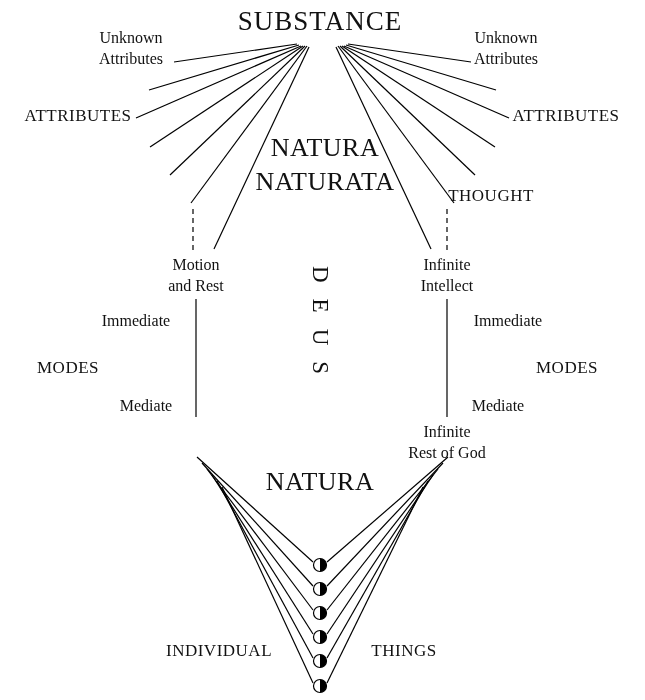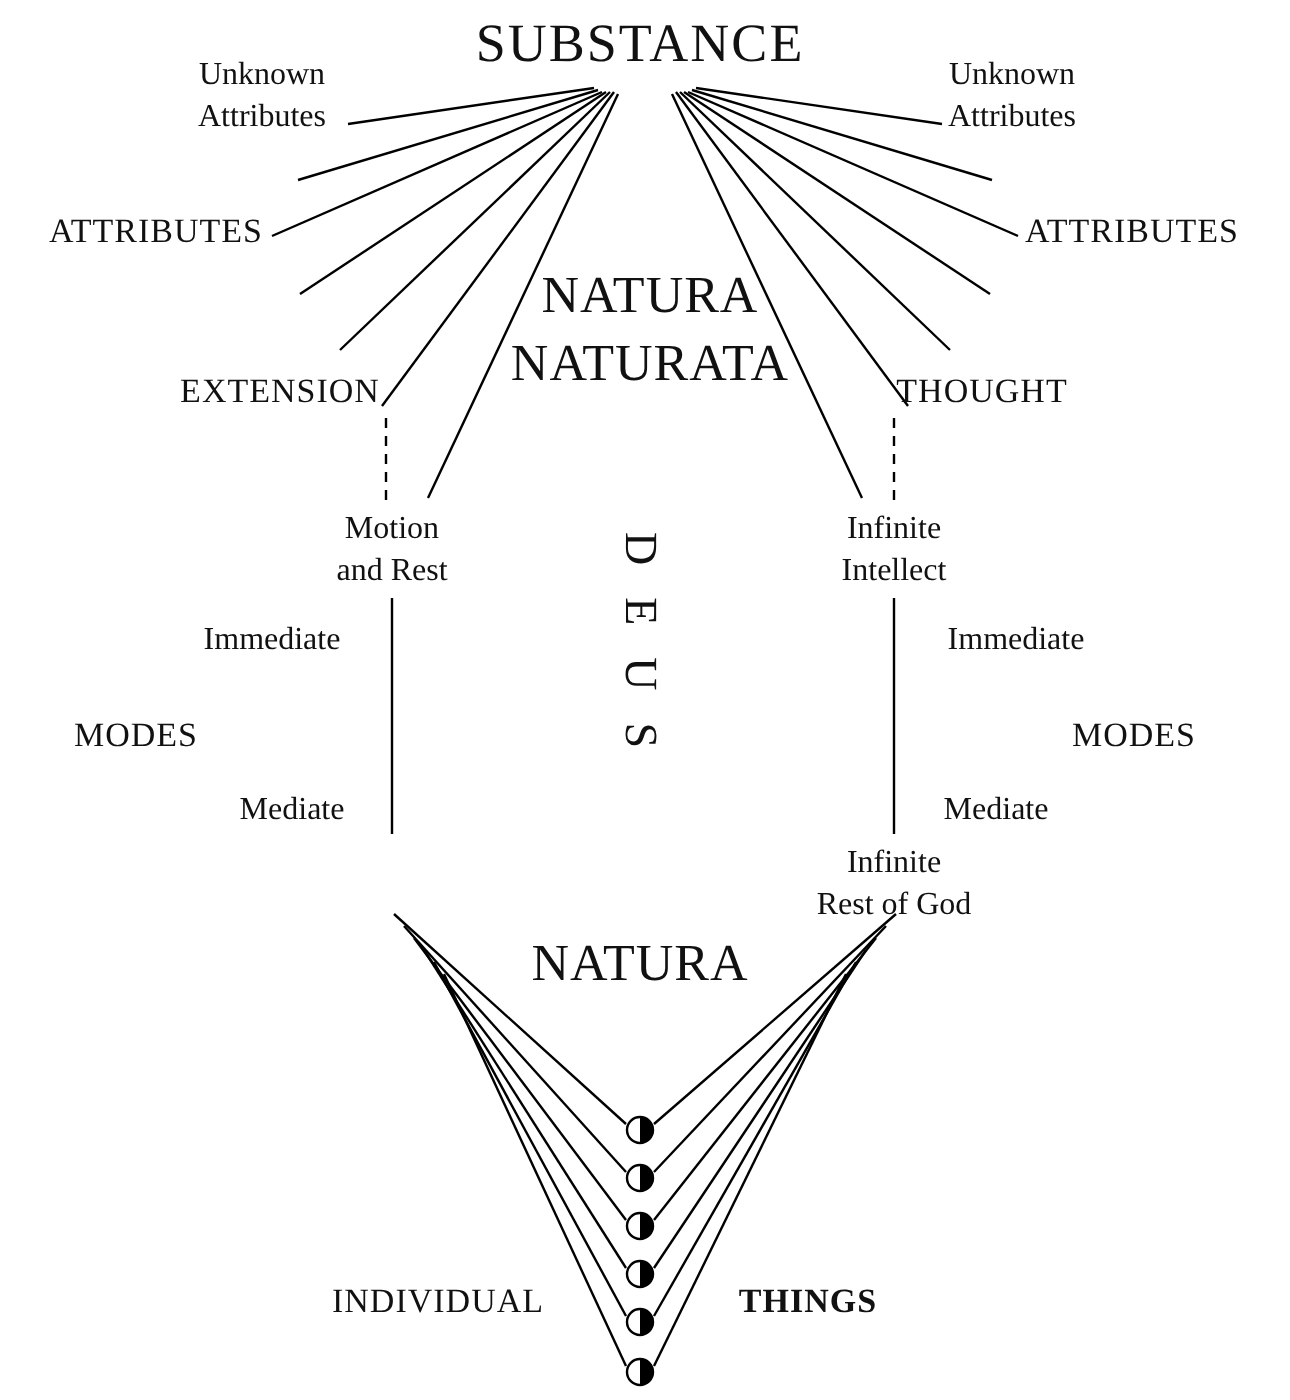--- a/index.html
+++ b/index.html
@@ -130,21 +130,20 @@
   </div>
 
   <div class="lbl mid" style="left:78px; top:116px;">ATTRIBUTES</div>
   <div class="lbl mid" style="left:566px; top:116px;">ATTRIBUTES</div>
 
   <div class="lbl big" style="left:325px; top:165px;">
     <span>NATURA</span>
     <span>NATURATA</span>
   </div>
 
-  <div class="lbl mid" style="left:140px; top:196px;">EXTENSION</div>
   <div class="lbl small" style="left:196px; top:276px;">
     <span>Motion</span>
     <span>and Rest</span>
   </div>
 
   <div class="lbl mid" style="left:491px; top:196px;">THOUGHT</div>
   <div class="lbl small" style="left:447px; top:276px;">
     <span>Infinite</span>
     <span>Intellect</span>
   </div>
@@ -163,15 +162,15 @@
   <div class="lbl small" style="left:447px; top:443px;">
     <span>Infinite</span>
     <span>Rest of God</span>
   </div>
 
   <div class="lbl big" style="left:320px; top:482px;">
     <span>NATURA</span>
   </div>
 
   <div class="lbl mid" style="left:219px; top:651px;">INDIVIDUAL</div>
-  <div class="lbl mid" style="left:404px; top:651px;font-weight:bold;">THINGS</div>
+  <div class="lbl mid" style="left:404px; top:651px;">THINGS</div>
 
 </div>
 
 </body></html>

